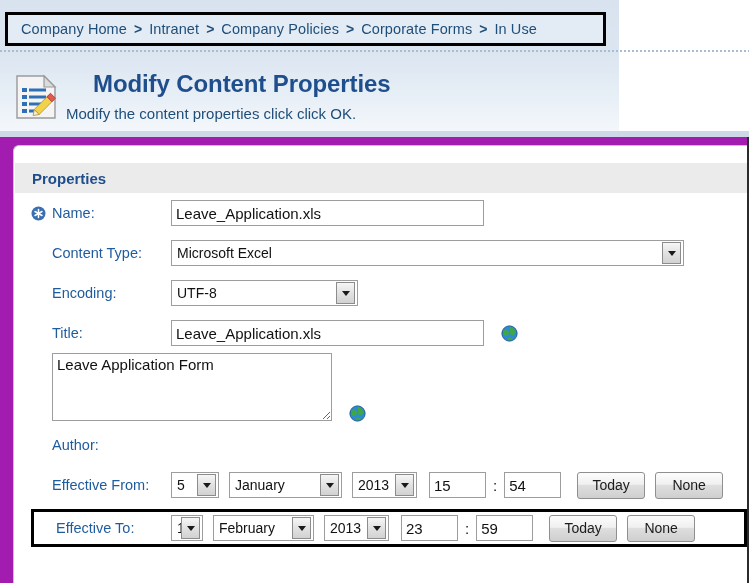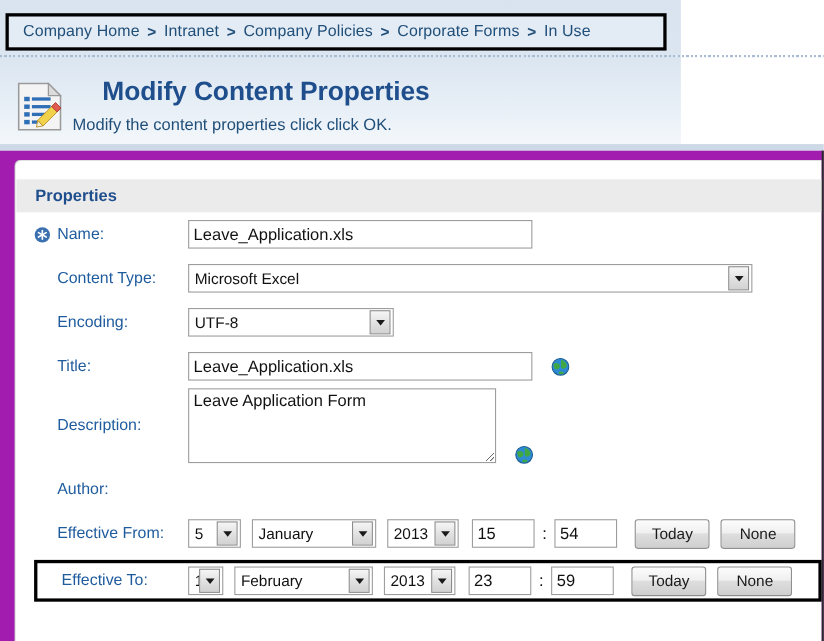--- a/index.html
+++ b/index.html
@@ -344,21 +344,20 @@
               <path d="M2 6 q3 -2 5 0 q2 2 0 4 q-2 2 -4 0 z" fill="#3fa845"></path>
               <path d="M9 2 q4 1 5 4 q1 3 -2 4 q-3 1 -3 -3 q0 -4 0 -5 z" fill="#3fa845"></path>
               <path d="M7 13 q3 -1 5 1 q-2 2 -5 1 z" fill="#3fa845"></path>
               <circle cx="8.5" cy="8.5" r="7.6" fill="none" stroke="#1b5e8f" stroke-width="1"></circle>
             </svg>
           </span>
         </div>
 
         <div class="row" style="height:72px; align-items:flex-start">
           <span class="req-spacer"></span>
-          <span class="lbl" style="width:119px; margin-top:26px">Description:</span>
           <textarea class="ta" style="width: 280px; height: 68px; resize: both;">Leave Application Form</textarea>
           <span class="globe" style="margin-left:17px; margin-top:52px">
             <svg viewBox="0 0 17 17" width="17" height="17">
               <circle cx="8.5" cy="8.5" r="7.6" fill="#2f8ad6"></circle>
               <path d="M2 6 q3 -2 5 0 q2 2 0 4 q-2 2 -4 0 z" fill="#3fa845"></path>
               <path d="M9 2 q4 1 5 4 q1 3 -2 4 q-3 1 -3 -3 q0 -4 0 -5 z" fill="#3fa845"></path>
               <path d="M7 13 q3 -1 5 1 q-2 2 -5 1 z" fill="#3fa845"></path>
               <circle cx="8.5" cy="8.5" r="7.6" fill="none" stroke="#1b5e8f" stroke-width="1"></circle>
             </svg>
           </span>
@@ -392,21 +391,21 @@
         </div>
 
         <div class="row" style="height:46px">
           <div class="row-highlight" style="top:4px"></div>
           <span class="req-spacer" style="width:25px"></span>
           <span class="lbl" style="width:115px">Effective To:</span>
           <div class="sel" style="width:32px">
             <span class="sel-val">10</span>
             <span class="arrow"></span>
           </div>
-          <div class="sel" style="width:126px; margin-left:10px">
+          <div class="sel" style="width:101px; margin-left:10px">
             <span class="sel-val">February</span>
             <span class="arrow"></span>
           </div>
           <div class="sel" style="width:65px; margin-left:10px">
             <span class="sel-val">2013</span>
             <span class="arrow"></span>
           </div>
           <input class="txt" style="width: 57px; margin-left: 12px;" value="23">
           <span class="colon">:</span>
           <input class="txt" style="width: 57px;" value="59">

